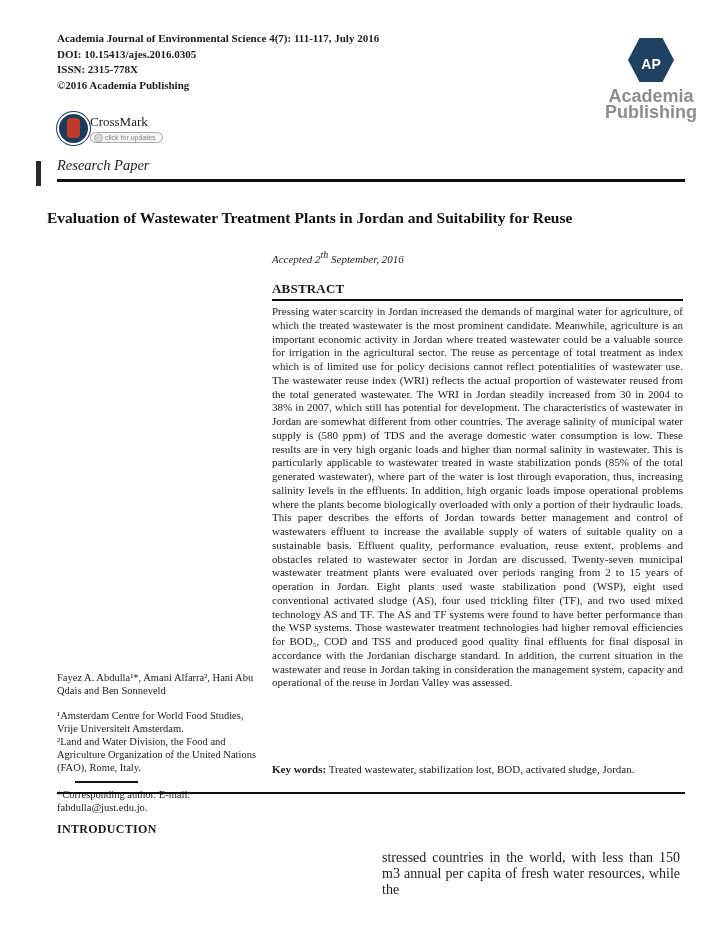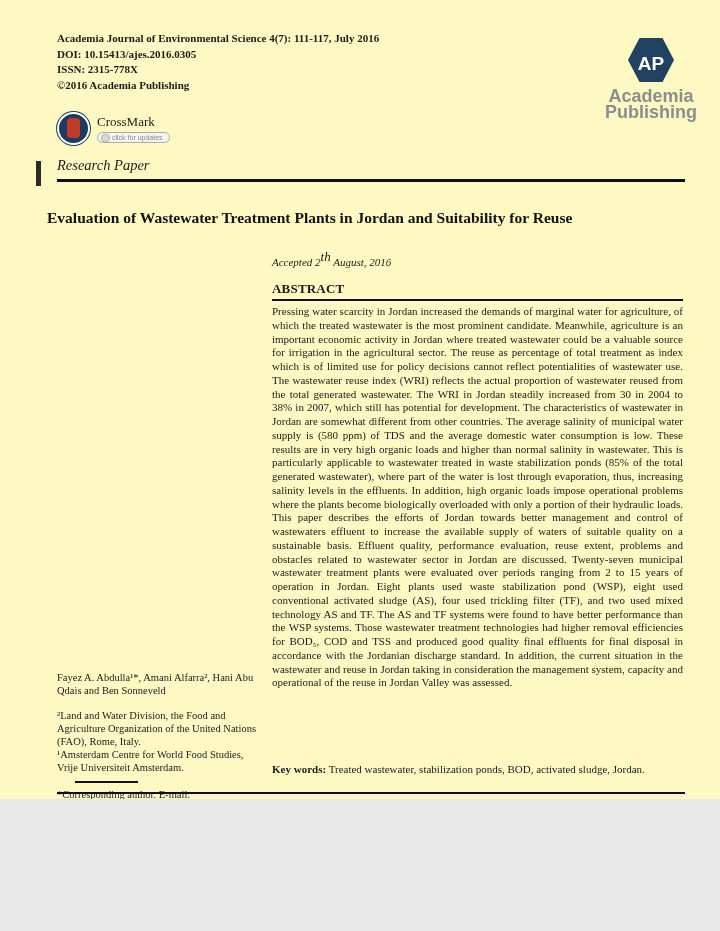--- a/index.html
+++ b/index.html
@@ -1,48 +1,48 @@
 <!DOCTYPE html>
 <html><head>
 <meta charset="utf-8">
 <style>
   html,body { margin:0; padding:0; background:#e8e8e8; }
   .page {
     position: relative;
-    width: 720px; height: 799px;
+    width: 720px; height: 931px;
     margin: 0 auto;
-    background: #fef9c3;
+    background: #ffffff;
     font-family: "Liberation Serif", "DejaVu Serif", serif;
     color: #1b1b1b;
     overflow: hidden;
   }
   
   .journal-header {
     position: absolute; left: 57px; top: 31px; width: 430px;
     font-size: 11px; font-weight: bold; line-height: 15.5px;
   }
   
   .publisher { position: absolute; left: 603px; top: 38px; width: 96px; text-align: center; }
   .pub-badge {
     width: 46px; height: 44px; margin: 0 auto;
     background: #20415f;
     clip-path: polygon(25% 0%, 75% 0%, 100% 50%, 75% 100%, 25% 100%, 0% 50%);
     display: flex; align-items: center; justify-content: center;
   }
   .pub-badge span {
     color: #ffffff; font-family: "Liberation Sans", "DejaVu Sans", sans-serif;
-    font-weight: bold; font-size: 19px; letter-spacing: 0px; margin-top: 8px;
+    font-weight: bold; font-size: 14px; letter-spacing: 0px; margin-top: 8px;
   }
   .pub-name {
     margin-top: 6px; color: #8d8d8d;
     font-family: "Liberation Sans", "DejaVu Sans", sans-serif;
     font-size: 18px; line-height: 16px; font-weight: 700;
   }
   
-  .crossmark { position: absolute; left: 57px; top: 112px; display: flex; align-items: center; gap: 7px; }
+  .crossmark { position: absolute; left: 57px; top: 112px; display: flex; align-items: center; }
   .cm-circle {
     width: 33px; height: 33px; border-radius: 50%;
     background: #1c3c5e; position: relative; flex: 0 0 auto;
     box-shadow: inset 0 0 0 2px #ffffff, 0 0 0 1px #1c3c5e;
   }
   .cm-mark { position: absolute; left: 10px; top: 6px; width: 13px; height: 20px; background: #c23b2a; border-radius: 4px; }
   .cm-text { display: flex; flex-direction: column; gap: 2px; }
   .cm-title { font-size: 13px; color: #222; font-family: "Liberation Serif", serif; }
   .cm-pill {
     position: relative; align-self: flex-start;
@@ -61,21 +61,21 @@
   }
   .scan-artifact { position: absolute; left: 36px; top: 161px; width: 5px; height: 25px; background: #2a2a2a; }
   .rule-thick { position: absolute; left: 57px; top: 179px; width: 628px; height: 3px; background: #0e0e0e; }
   
   .article-title {
     position: absolute; left: 47px; top: 199px; width: 648px;
     text-align: left; font-weight: bold; font-size: 15.5px; color: #111;
   }
   
   .accepted { position: absolute; left: 272px; top: 249px; font-style: italic; font-size: 11px; }
-  .accepted sup { font-size: 13px; }
+  .accepted sup { font-size: 10px; }
   .abstract-heading { position: absolute; left: 272px; top: 281px; font-weight: bold; font-size: 13px; letter-spacing: 0.2px; }
   .rule-abstract { position: absolute; left: 272px; top: 299px; width: 411px; height: 2px; background: #0e0e0e; }
   .abstract-body {
     position: absolute; left: 272px; top: 305px; width: 411px;
     font-size: 11px; line-height: 13.75px; text-align: justify; color: #1b1b1b;
   }
   .keywords {
     position: absolute; left: 272px; top: 763px; width: 411px;
     font-size: 11px; line-height: 13.75px; text-align: justify;
   }
@@ -133,35 +133,35 @@
     </div>
   </div>
 
   <div class="scan-artifact"></div>
   <div class="article-type">Research Paper</div>
   <div class="rule-thick"></div>
 
   <h1 class="article-title">Evaluation of Wastewater Treatment Plants in Jordan and Suitability for Reuse</h1>
 
   <div class="accepted">
-    <span>Accepted 2</span><sup>th</sup><span> August, 2016</span>
+    <span>Accepted 2</span><sup>th</sup><span> September, 2016</span>
   </div>
 
   <div class="abstract-heading">ABSTRACT</div>
   <div class="rule-abstract"></div>
   <div class="abstract-body">Pressing water scarcity in Jordan increased the demands of marginal water for agriculture, of which the treated wastewater is the most prominent candidate. Meanwhile, agriculture is an important economic activity in Jordan where treated wastewater could be a valuable source for irrigation in the agricultural sector. The reuse as percentage of total treatment as index which is of limited use for policy decisions cannot reflect potentialities of wastewater use. The wastewater reuse index (WRI) reflects the actual proportion of wastewater reused from the total generated wastewater. The WRI in Jordan steadily increased from 30 in 2004 to 38% in 2007, which still has potential for development. The characteristics of wastewater in Jordan are somewhat different from other countries. The average salinity of municipal water supply is (580 ppm) of TDS and the average domestic water consumption is low. These results are in very high organic loads and higher than normal salinity in wastewater. This is particularly applicable to wastewater treated in waste stabilization ponds (85% of the total generated wastewater), where part of the water is lost through evaporation, thus, increasing salinity levels in the effluents. In addition, high organic loads impose operational problems where the plants become biologically overloaded with only a portion of their hydraulic loads. This paper describes the efforts of Jordan towards better management and control of wastewaters effluent to increase the available supply of waters of suitable quality on a sustainable basis. Effluent quality, performance evaluation, reuse extent, problems and obstacles related to wastewater sector in Jordan are discussed. Twenty-seven municipal wastewater treatment plants were evaluated over periods ranging from 2 to 15 years of operation in Jordan. Eight plants used waste stabilization pond (WSP), eight used conventional activated sludge (AS), four used trickling filter (TF), and two used mixed technology AS and TF. The AS and TF systems were found to have better performance than the WSP systems. Those wastewater treatment technologies had higher removal efficiencies for BOD₅, COD and TSS and produced good quality final effluents for final disposal in accordance with the Jordanian discharge standard. In addition, the current situation in the wastewater and reuse in Jordan taking in consideration the management system, capacity and operational of the reuse in Jordan Valley was assessed.</div>
   <div class="keywords">
-    <b>Key words:</b><span> Treated wastewater, stabilization ponds, BOD, activated sludge, Jordan.</span>
+    <b>Key words:</b><span> Treated wastewater, stabilization lost, BOD, activated sludge, Jordan.</span>
   </div>
 
   <div class="authors-block">
     <p class="author-names">Fayez A. Abdulla¹*, Amani Alfarra², Hani Abu Qdais and Ben Sonneveld</p>
     <div class="affiliations">
+      <p>¹Amsterdam Centre for World Food Studies, Vrije Universiteit Amsterdam.</p>
       <p>²Land and Water Division, the Food and Agriculture Organization of the United Nations (FAO), Rome, Italy.</p>
-      <p>¹Amsterdam Centre for World Food Studies, Vrije Universiteit Amsterdam.</p>
     </div>
     <div class="footnote-rule"></div>
     <p class="corresponding">*Corresponding author. E-mail: fabdulla@just.edu.jo.</p>
   </div>
 
   <div class="rule-bottom"></div>
 
   <div class="intro-heading">INTRODUCTION</div>
   <div class="intro-col-right">stressed countries in the world, with less than 150 m3 annual per capita of fresh water resources, while the</div>
 

